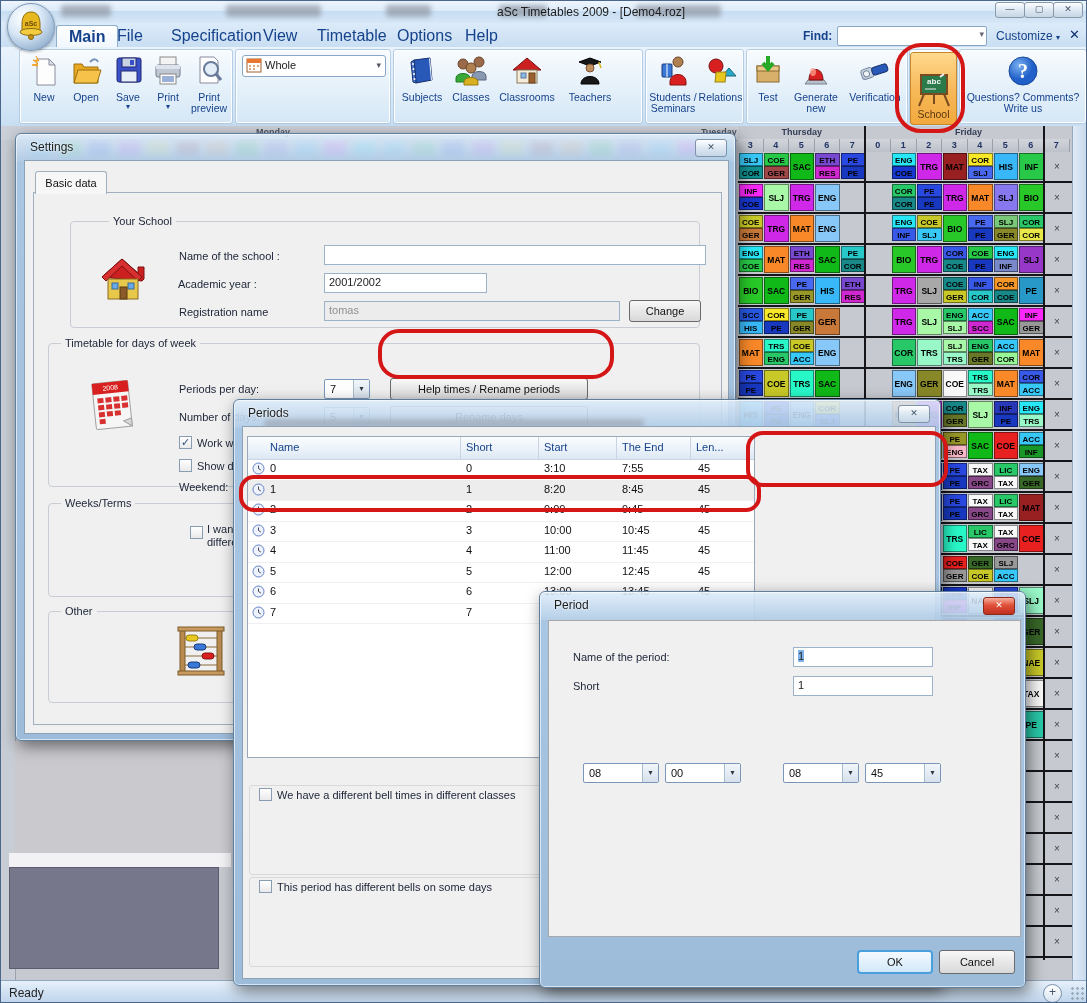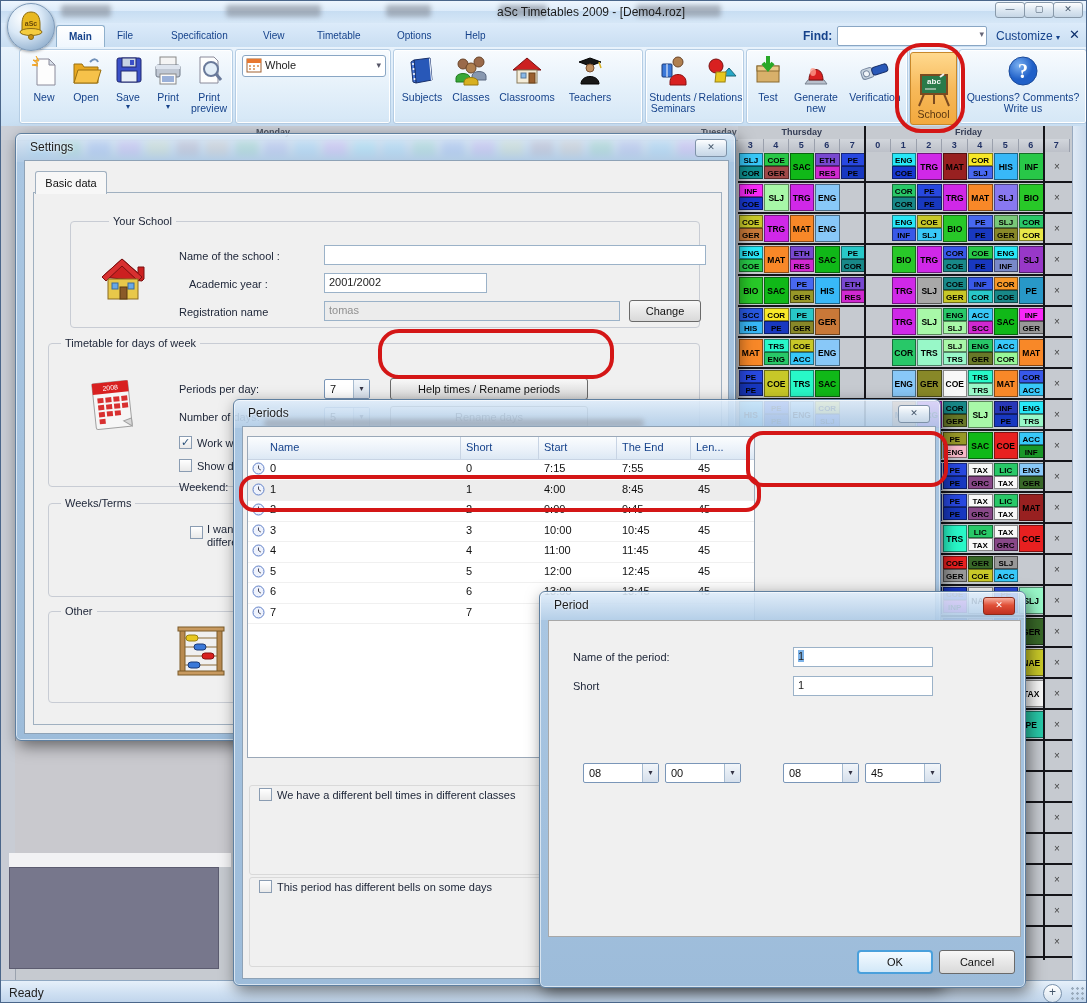--- a/index.html
+++ b/index.html
@@ -19,21 +19,21 @@
   #logo svg{position:absolute;left:7px;top:5px;}
   .tblur{height:12px;top:4px;background:#8f97a3;filter:blur(2.5px);opacity:.7;border-radius:3px;}
   #title-text{top:4px;left:430px;width:320px;font-size:12px;color:#1c1c1c;text-align:center;}
   .winbtn{top:1px;height:14px;width:28px;border:1px solid #8899aa;border-radius:3px;
     background:linear-gradient(#fdfeff,#dde8f2 50%,#c6d6e6);color:#44566a;
     font-size:9px;line-height:13px;text-align:center;}
 
   
   #menubar{left:0;top:22px;width:1087px;height:24px;
     background:linear-gradient(#dcebfa,#c9def2);border-bottom:1px solid #9fbcd8;}
-  .mtab{top:2px;height:21px;line-height:21px;padding:0 12px;font-size:10px;color:#15428b;text-align:center;}
+  .mtab{top:2px;height:21px;line-height:21px;padding:0 12px;font-size:16px;color:#15428b;text-align:center;}
   .mtab.active{background:linear-gradient(#ffffff,#f0f7fe);border:1px solid #8fb0cc;border-bottom:none;
     border-radius:3px 3px 0 0;font-weight:bold;}
   #find-label{top:6px;left:802px;font-size:12px;color:#15428b;font-weight:bold;}
   #find-combo{top:3px;left:836px;width:148px;height:18px;background:#fff;border:1px solid #89a6c4;border-radius:2px;}
   #find-combo .arrow{position:absolute;right:2px;top:2px;font-size:9px;color:#667;}
   #customize{top:6px;left:995px;font-size:12px;color:#15428b;}
   #doc-close{top:4px;left:1068px;font-size:13px;font-weight:bold;color:#0b2e6b;}
 
   
   #ribbon{left:0;top:46px;width:1087px;height:79px;
@@ -995,21 +995,21 @@
               <path d="M6 24 L26 6 L42 20 L42 14 L48 14 L48 26 L46 28 Z" fill="#cc2020" stroke="#7a1010"></path>
               <path d="M6 24 L26 6 L46 24 L42 28 L26 13 L10 28 Z" fill="#d83030" stroke="#7a1010"></path>
               <rect x="12" y="26" width="30" height="20" fill="#e8c84a" stroke="#8a6a20"></rect>
               <rect x="16" y="30" width="6" height="6" fill="#68a8e8" stroke="#3a6a9a"></rect>
               <rect x="32" y="30" width="6" height="6" fill="#68a8e8" stroke="#3a6a9a"></rect>
               <rect x="24" y="34" width="7" height="12" fill="#8a5a28" stroke="#5a3a10"></rect>
             </svg>
         </span>
         <span class="lbl" style="left:145px;top:57px;">Name of the school :</span>
         <div class="input" style="left:290px;top:52px;width:382px;height:20px;"></div>
-        <span class="lbl" style="left:155px;top:85px;">Academic year :</span>
+        <span class="lbl" style="left:144px;top:85px;">Academic year :</span>
         <div class="input" style="left:290px;top:80px;width:163px;height:20px;">2001/2002</div>
         <span class="lbl" style="left:145px;top:113px;">Registration name</span>
         <div class="input disabled" style="left:290px;top:108px;width:296px;height:20px;">tomas</div>
         <div class="btn" style="left:595px;top:107px;width:72px;height:22px;line-height:20px;">Change</div>
 
         <div class="grp" style="left:14px;top:150px;width:650px;height:142px;">
           <span class="grp-label">Timetable for days of week</span>
         </div>
         <span class="abs" style="left:52px;top:183px;">
           <svg width="52" height="58" viewBox="0 0 52 58">
@@ -1102,32 +1102,32 @@
             <span class="pvl" style="left:442px;"></span>
         </div>
         <div id="per-rows">
             <div class="prow" style="top: 22px;">
               <span class="pclock"><svg width="13" height="13" viewBox="0 0 13 13">
                   <circle cx="6.5" cy="6.5" r="5.5" fill="#eef2fc" stroke="#6080c8"></circle>
                   <path d="M6.5 3.5 L6.5 6.5 L8.8 8" stroke="#445" fill="none"></path>
                 </svg></span>
               <span style="left: 22px;">0</span>
               <span style="left: 218px;">0</span>
-              <span style="left: 296px;">7:15</span>
+              <span style="left: 296px;">3:10</span>
               <span style="left: 374px;">7:55</span>
               <span style="left: 450px;">45</span>
             </div>
             <div class="prow sel" style="top: 42.5px;">
               <span class="pclock"><svg width="13" height="13" viewBox="0 0 13 13">
                   <circle cx="6.5" cy="6.5" r="5.5" fill="#eef2fc" stroke="#6080c8"></circle>
                   <path d="M6.5 3.5 L6.5 6.5 L8.8 8" stroke="#445" fill="none"></path>
                 </svg></span>
               <span style="left: 22px;">1</span>
               <span style="left: 218px;">1</span>
-              <span style="left: 296px;">4:00</span>
+              <span style="left: 296px;">8:20</span>
               <span style="left: 374px;">8:45</span>
               <span style="left: 450px;">45</span>
             </div>
             <div class="prow" style="top: 63px;">
               <span class="pclock"><svg width="13" height="13" viewBox="0 0 13 13">
                   <circle cx="6.5" cy="6.5" r="5.5" fill="#eef2fc" stroke="#6080c8"></circle>
                   <path d="M6.5 3.5 L6.5 6.5 L8.8 8" stroke="#445" fill="none"></path>
                 </svg></span>
               <span style="left: 22px;">2</span>
               <span style="left: 218px;">2</span>

